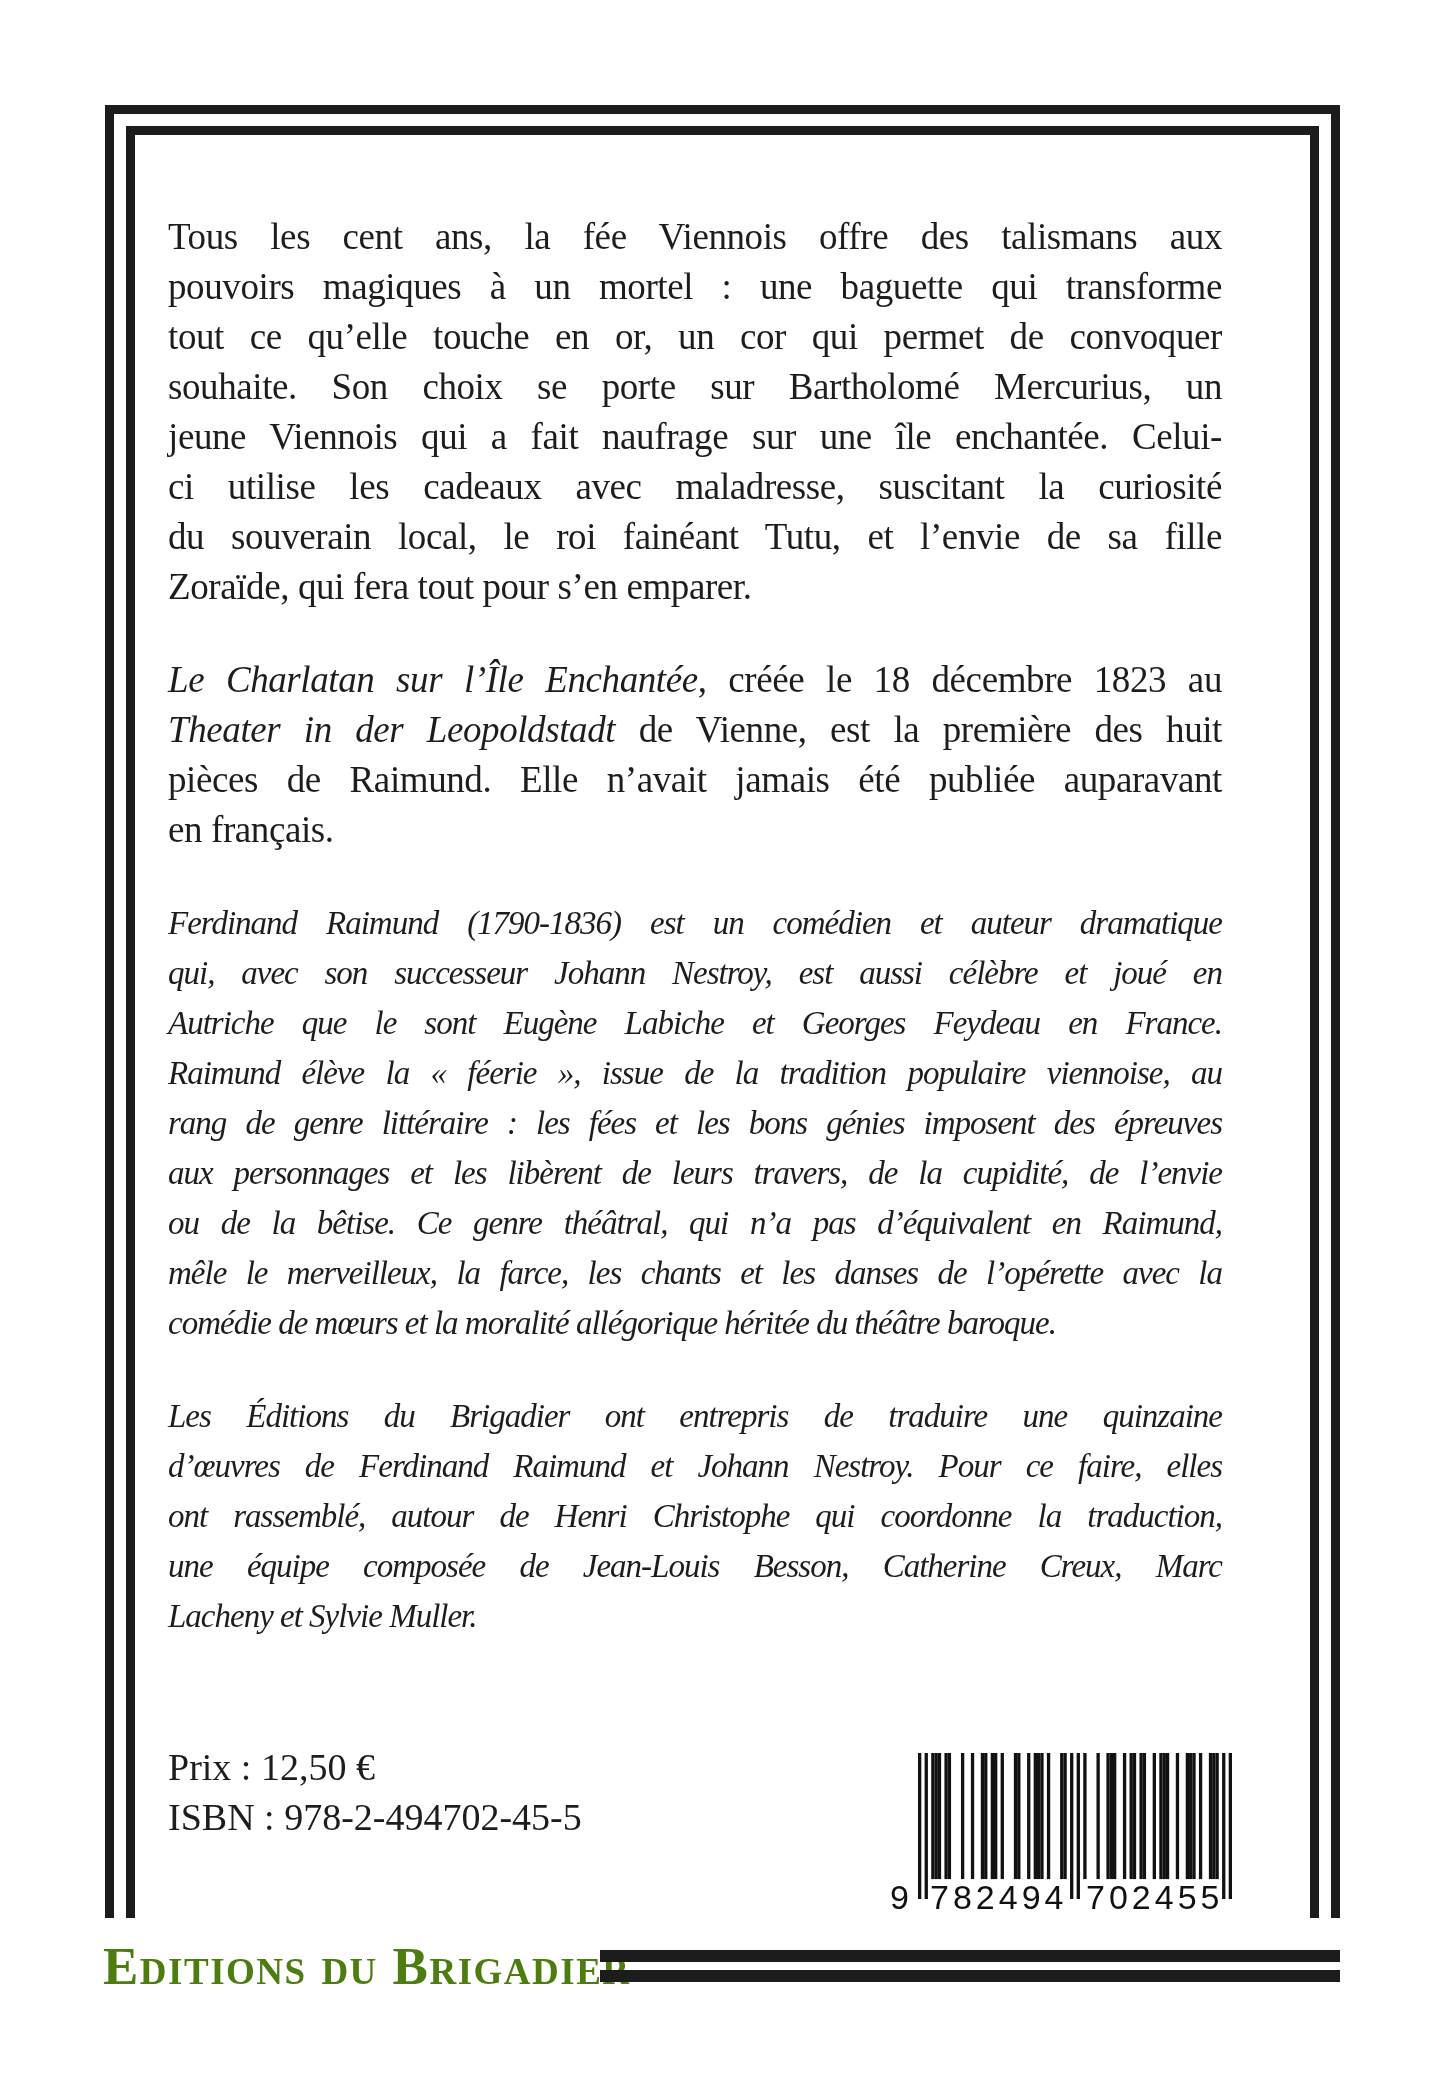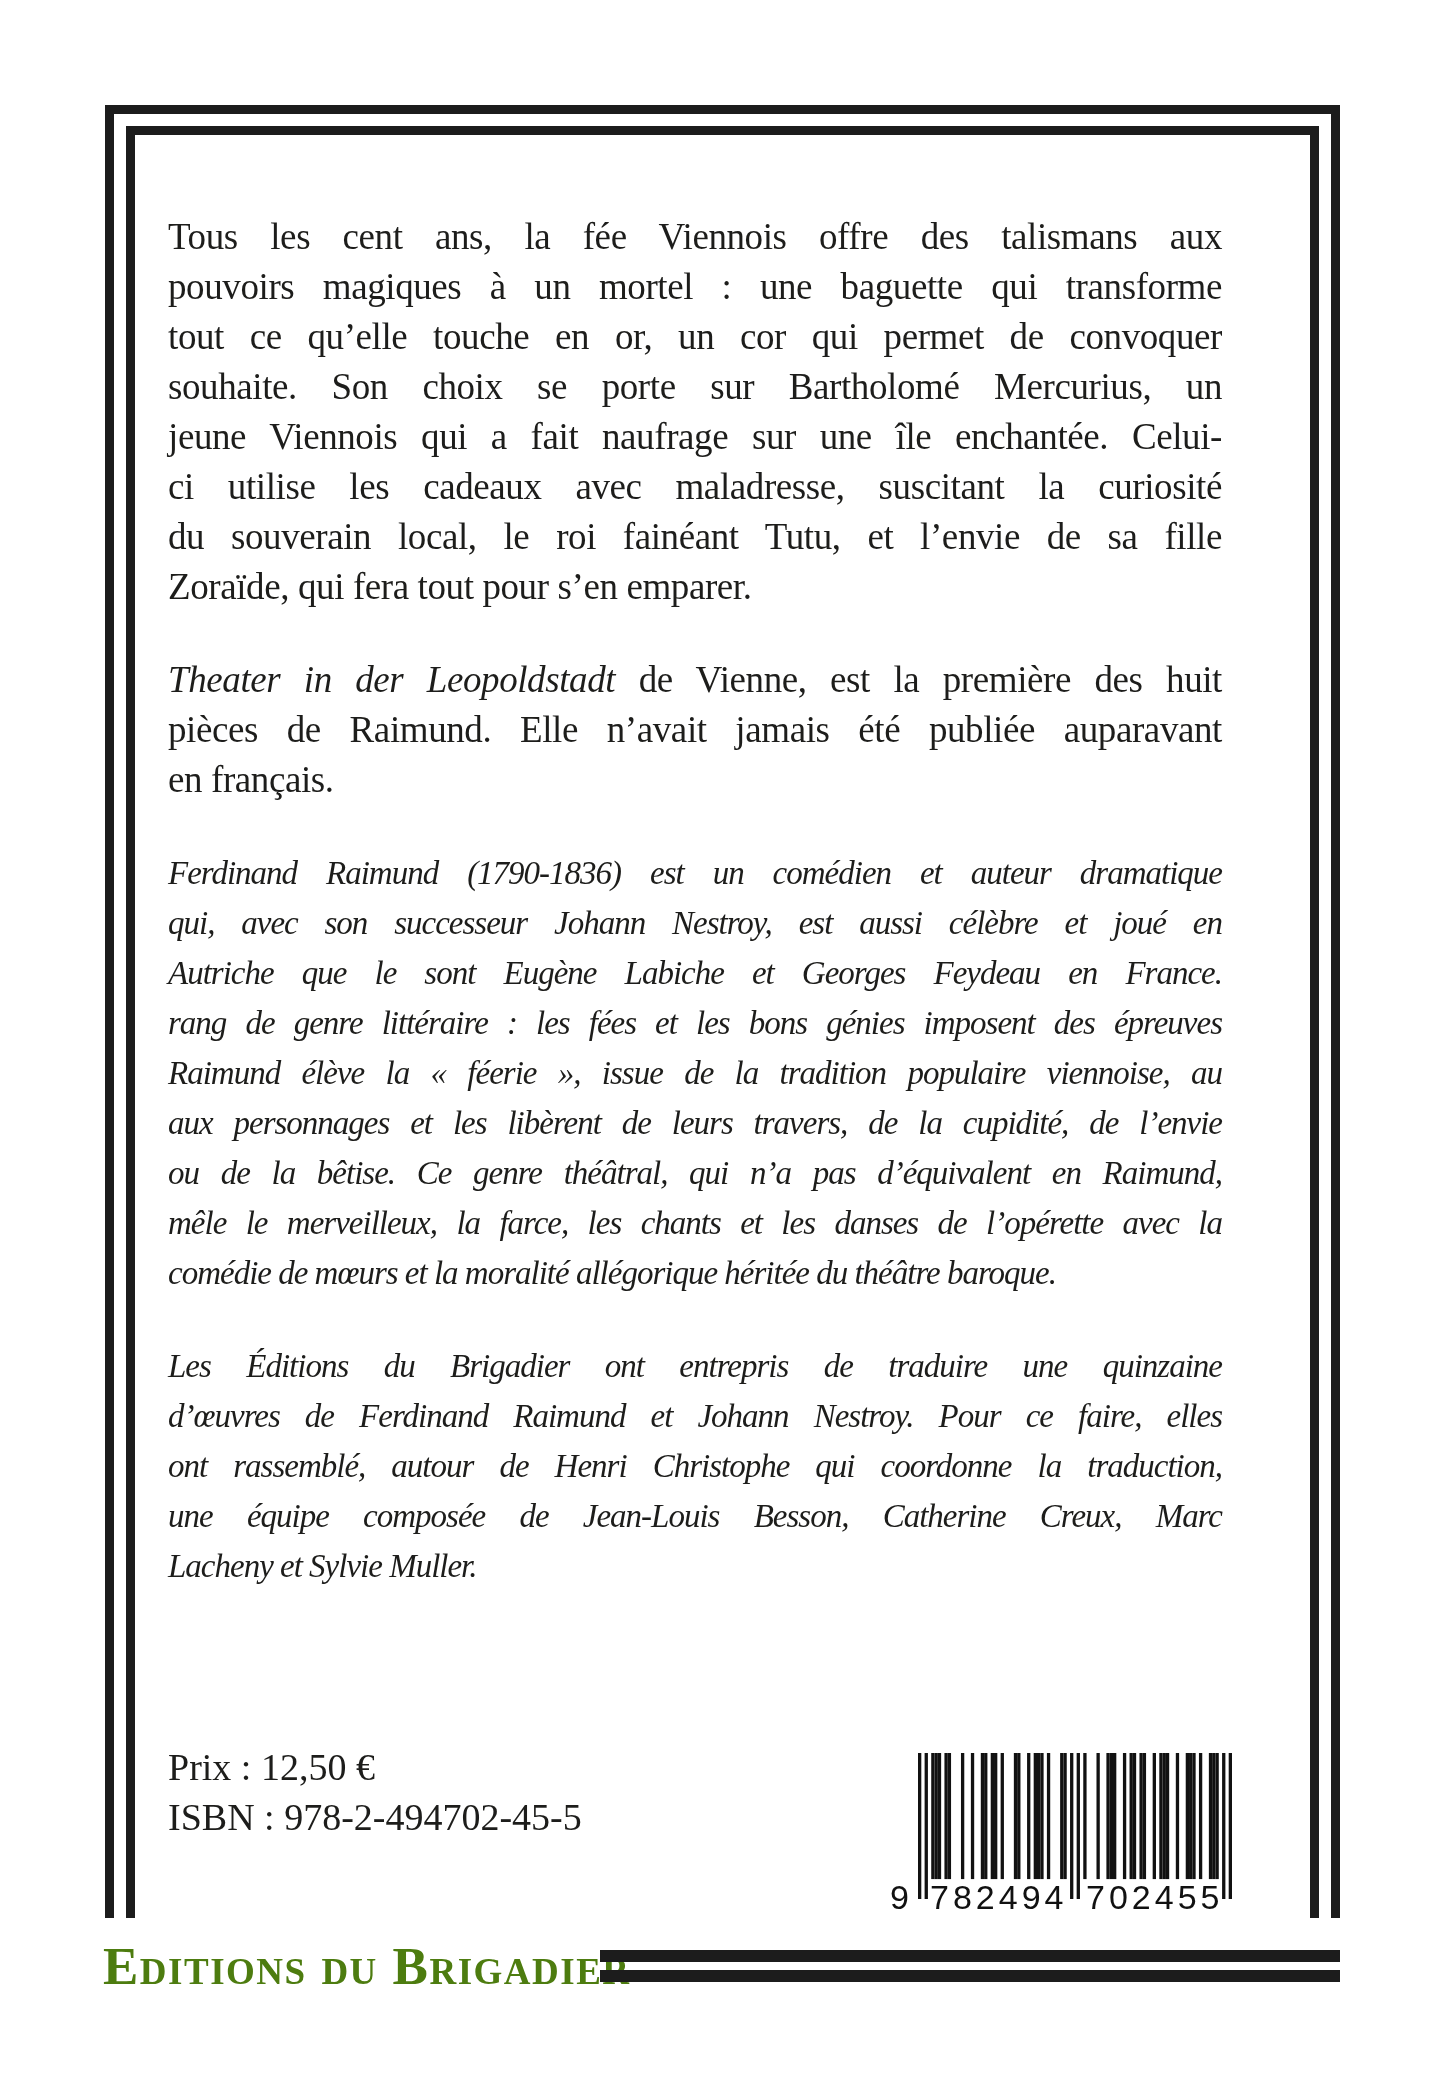--- a/index.html
+++ b/index.html
@@ -57,30 +57,31 @@
         <div class="line"><span class="seg-ro">Tous les cent ans, la fée Viennois offre des talismans aux</span></div>
         <div class="line"><span class="seg-ro">pouvoirs magiques à un mortel : une baguette qui transforme</span></div>
         <div class="line"><span class="seg-ro">tout ce qu’elle touche en or, un cor qui permet de convoquer</span></div>
         <div class="line"><span class="seg-ro">souhaite. Son choix se porte sur Bartholomé Mercurius, un</span></div>
         <div class="line"><span class="seg-ro">jeune Viennois qui a fait naufrage sur une île enchantée. Celui-</span></div>
         <div class="line"><span class="seg-ro">ci utilise les cadeaux avec maladresse, suscitant la curiosité</span></div>
         <div class="line"><span class="seg-ro">du souverain local, le roi fainéant Tutu, et l’envie de sa fille</span></div>
         <div class="line last"><span class="seg-ro">Zoraïde, qui fera tout pour s’en emparer.</span></div>
       </div>
       <div class="para roman">
+        <div class="line"><span class="seg-it">Le Charlatan sur l’Île Enchantée</span><span class="seg-ro">, créée le 18 décembre 1823 au</span></div>
         <div class="line"><span class="seg-it">Theater in der Leopoldstadt</span><span class="seg-ro"> de Vienne, est la première des huit</span></div>
         <div class="line"><span class="seg-ro">pièces de Raimund. Elle n’avait jamais été publiée auparavant</span></div>
         <div class="line last"><span class="seg-ro">en français.</span></div>
       </div>
       <div class="para italic">
         <div class="line"><span class="seg-it">Ferdinand Raimund (1790-1836) est un comédien et auteur dramatique</span></div>
         <div class="line"><span class="seg-it">qui, avec son successeur Johann Nestroy, est aussi célèbre et joué en</span></div>
         <div class="line"><span class="seg-it">Autriche que le sont Eugène Labiche et Georges Feydeau en France.</span></div>
+        <div class="line"><span class="seg-it">Raimund élève la « féerie », issue de la tradition populaire viennoise, au</span></div>
         <div class="line"><span class="seg-it">rang de genre littéraire : les fées et les bons génies imposent des épreuves</span></div>
-        <div class="line"><span class="seg-it">Raimund élève la « féerie », issue de la tradition populaire viennoise, au</span></div>
         <div class="line"><span class="seg-it">aux personnages et les libèrent de leurs travers, de la cupidité, de l’envie</span></div>
         <div class="line"><span class="seg-it">ou de la bêtise. Ce genre théâtral, qui n’a pas d’équivalent en Raimund,</span></div>
         <div class="line"><span class="seg-it">mêle le merveilleux, la farce, les chants et les danses de l’opérette avec la</span></div>
         <div class="line last"><span class="seg-it">comédie de mœurs et la moralité allégorique héritée du théâtre baroque.</span></div>
       </div>
       <div class="para italic">
         <div class="line"><span class="seg-it">Les Éditions du Brigadier ont entrepris de traduire une quinzaine</span></div>
         <div class="line"><span class="seg-it">d’œuvres de Ferdinand Raimund et Johann Nestroy. Pour ce faire, elles</span></div>
         <div class="line"><span class="seg-it">ont rassemblé, autour de Henri Christophe qui coordonne la traduction,</span></div>
         <div class="line"><span class="seg-it">une équipe composée de Jean-Louis Besson, Catherine Creux, Marc</span></div>

